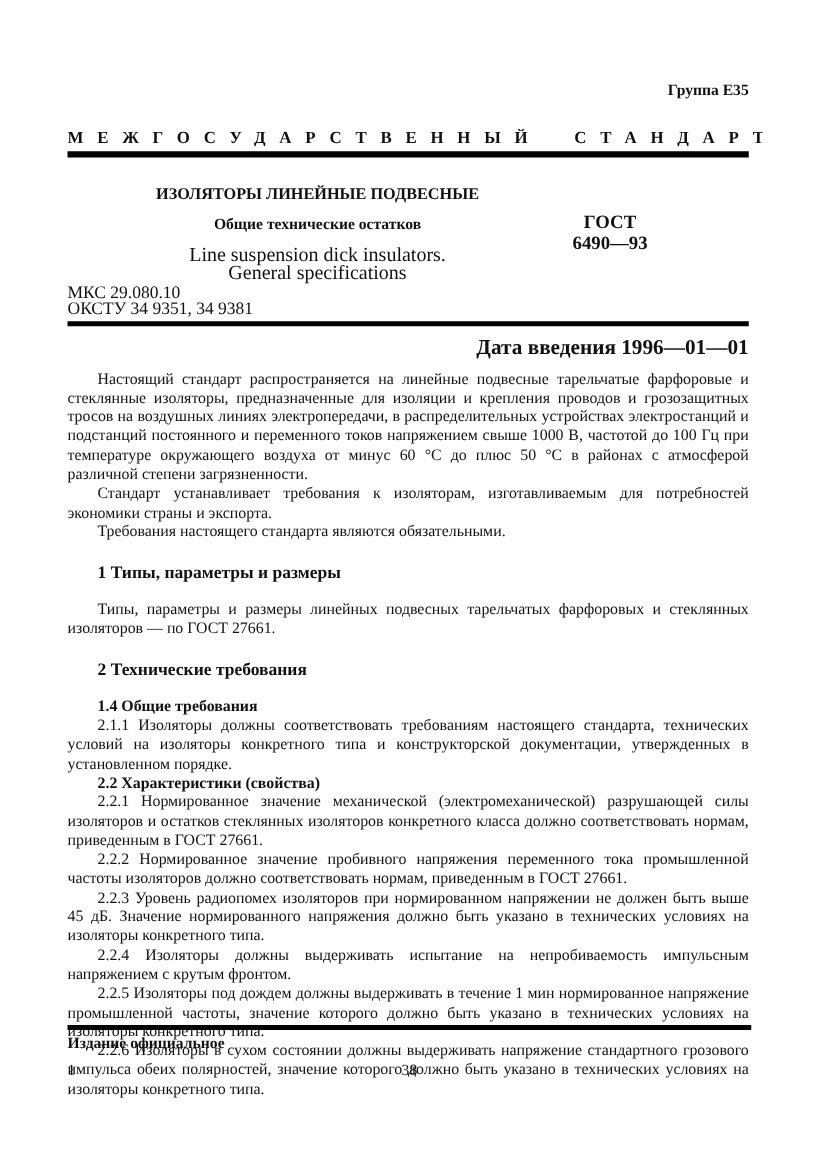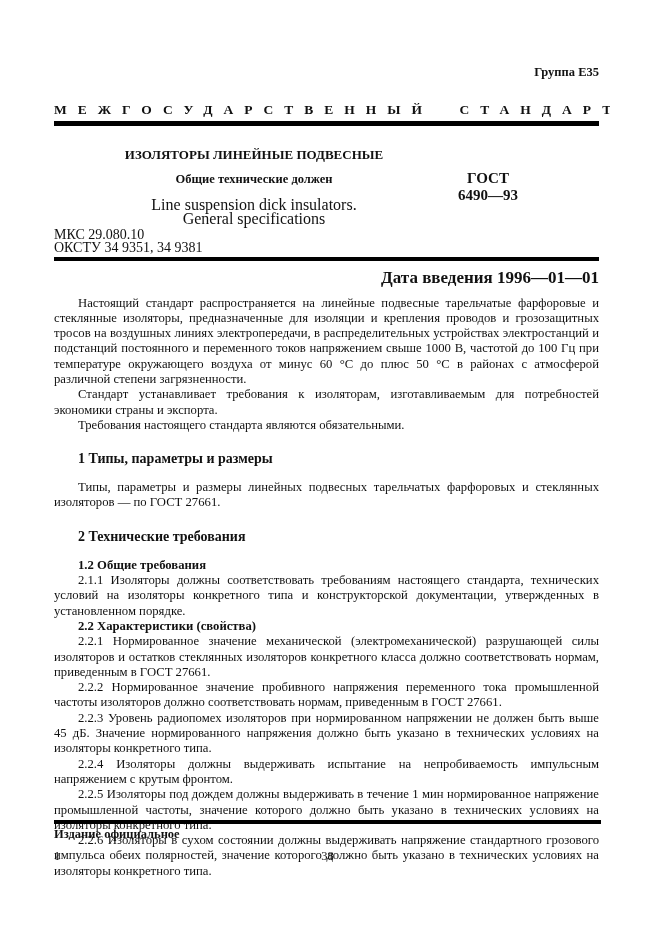--- a/index.html
+++ b/index.html
@@ -132,21 +132,21 @@
 
 <div class="page">
 
   <div class="group-label">Группа Е35</div>
 
   <div class="banner">МЕЖГОСУДАРСТВЕННЫЙ СТАНДАРТ</div>
   <div class="banner-rule"></div>
 
   <div class="title-block">
     <div class="title-ru">ИЗОЛЯТОРЫ ЛИНЕЙНЫЕ ПОДВЕСНЫЕ</div>
-    <div class="subtitle-ru">Общие технические должен</div>
+    <div class="subtitle-ru">Общие технические остатков</div>
     <div class="gost-block">
       <div>ГОСТ</div>
       <div>6490—93</div>
     </div>
     <div class="title-en">
       <div>Line suspension dick insulators.</div>
       <div>General specifications</div>
     </div>
     <div class="codes">
       <div>МКС 29.080.10</div>
@@ -160,21 +160,21 @@
 
   <div class="body-text">
     <p>Настоящий стандарт распространяется на линейные подвесные тарельчатые фарфоровые и стеклянные изоляторы, предназначенные для изоляции и крепления проводов и грозозащитных тросов на воздушных линиях электропередачи, в распределительных устройствах электростанций и подстанций постоянного и переменного токов напряжением свыше 1000 В, частотой до 100 Гц при температуре окружающего воздуха от минус 60 °С до плюс 50 °С в районах с атмосферой различной степени загрязненности.</p>
     <p>Стандарт устанавливает требования к изоляторам, изготавливаемым для потребностей экономики страны и экспорта.</p>
     <p>Требования настоящего стандарта являются обязательными.</p>
 
     <div class="sec-heading">1 Типы, параметры и размеры</div>
     <p>Типы, параметры и размеры линейных подвесных тарельчатых фарфоровых и стеклянных изоляторов — по ГОСТ 27661.</p>
 
     <div class="sec-heading">2 Технические требования</div>
-    <p class="sub-heading">1.2 Общие требования</p>
+    <p class="sub-heading">1.4 Общие требования</p>
     <p>2.1.1 Изоляторы должны соответствовать требованиям настоящего стандарта, технических условий на изоляторы конкретного типа и конструкторской документации, утвержденных в установленном порядке.</p>
     <p class="sub-heading">2.2 Характеристики (свойства)</p>
     <p>2.2.1 Нормированное значение механической (электромеханической) разрушающей силы изоляторов и остатков стеклянных изоляторов конкретного класса должно соответствовать нормам, приведенным в ГОСТ 27661.</p>
     <p>2.2.2 Нормированное значение пробивного напряжения переменного тока промышленной частоты изоляторов должно соответствовать нормам, приведенным в ГОСТ 27661.</p>
     <p>2.2.3 Уровень радиопомех изоляторов при нормированном напряжении не должен быть выше 45 дБ. Значение нормированного напряжения должно быть указано в технических условиях на изоляторы конкретного типа.</p>
     <p>2.2.4 Изоляторы должны выдерживать испытание на непробиваемость импульсным напряжением с крутым фронтом.</p>
     <p>2.2.5 Изоляторы под дождем должны выдерживать в течение 1 мин нормированное напряжение промышленной частоты, значение которого должно быть указано в технических условиях на изоляторы конкретного типа.</p>
     <p>2.2.6 Изоляторы в сухом состоянии должны выдерживать напряжение стандартного грозового импульса обеих полярностей, значение которого должно быть указано в технических условиях на изоляторы конкретного типа.</p>
   </div>
 

